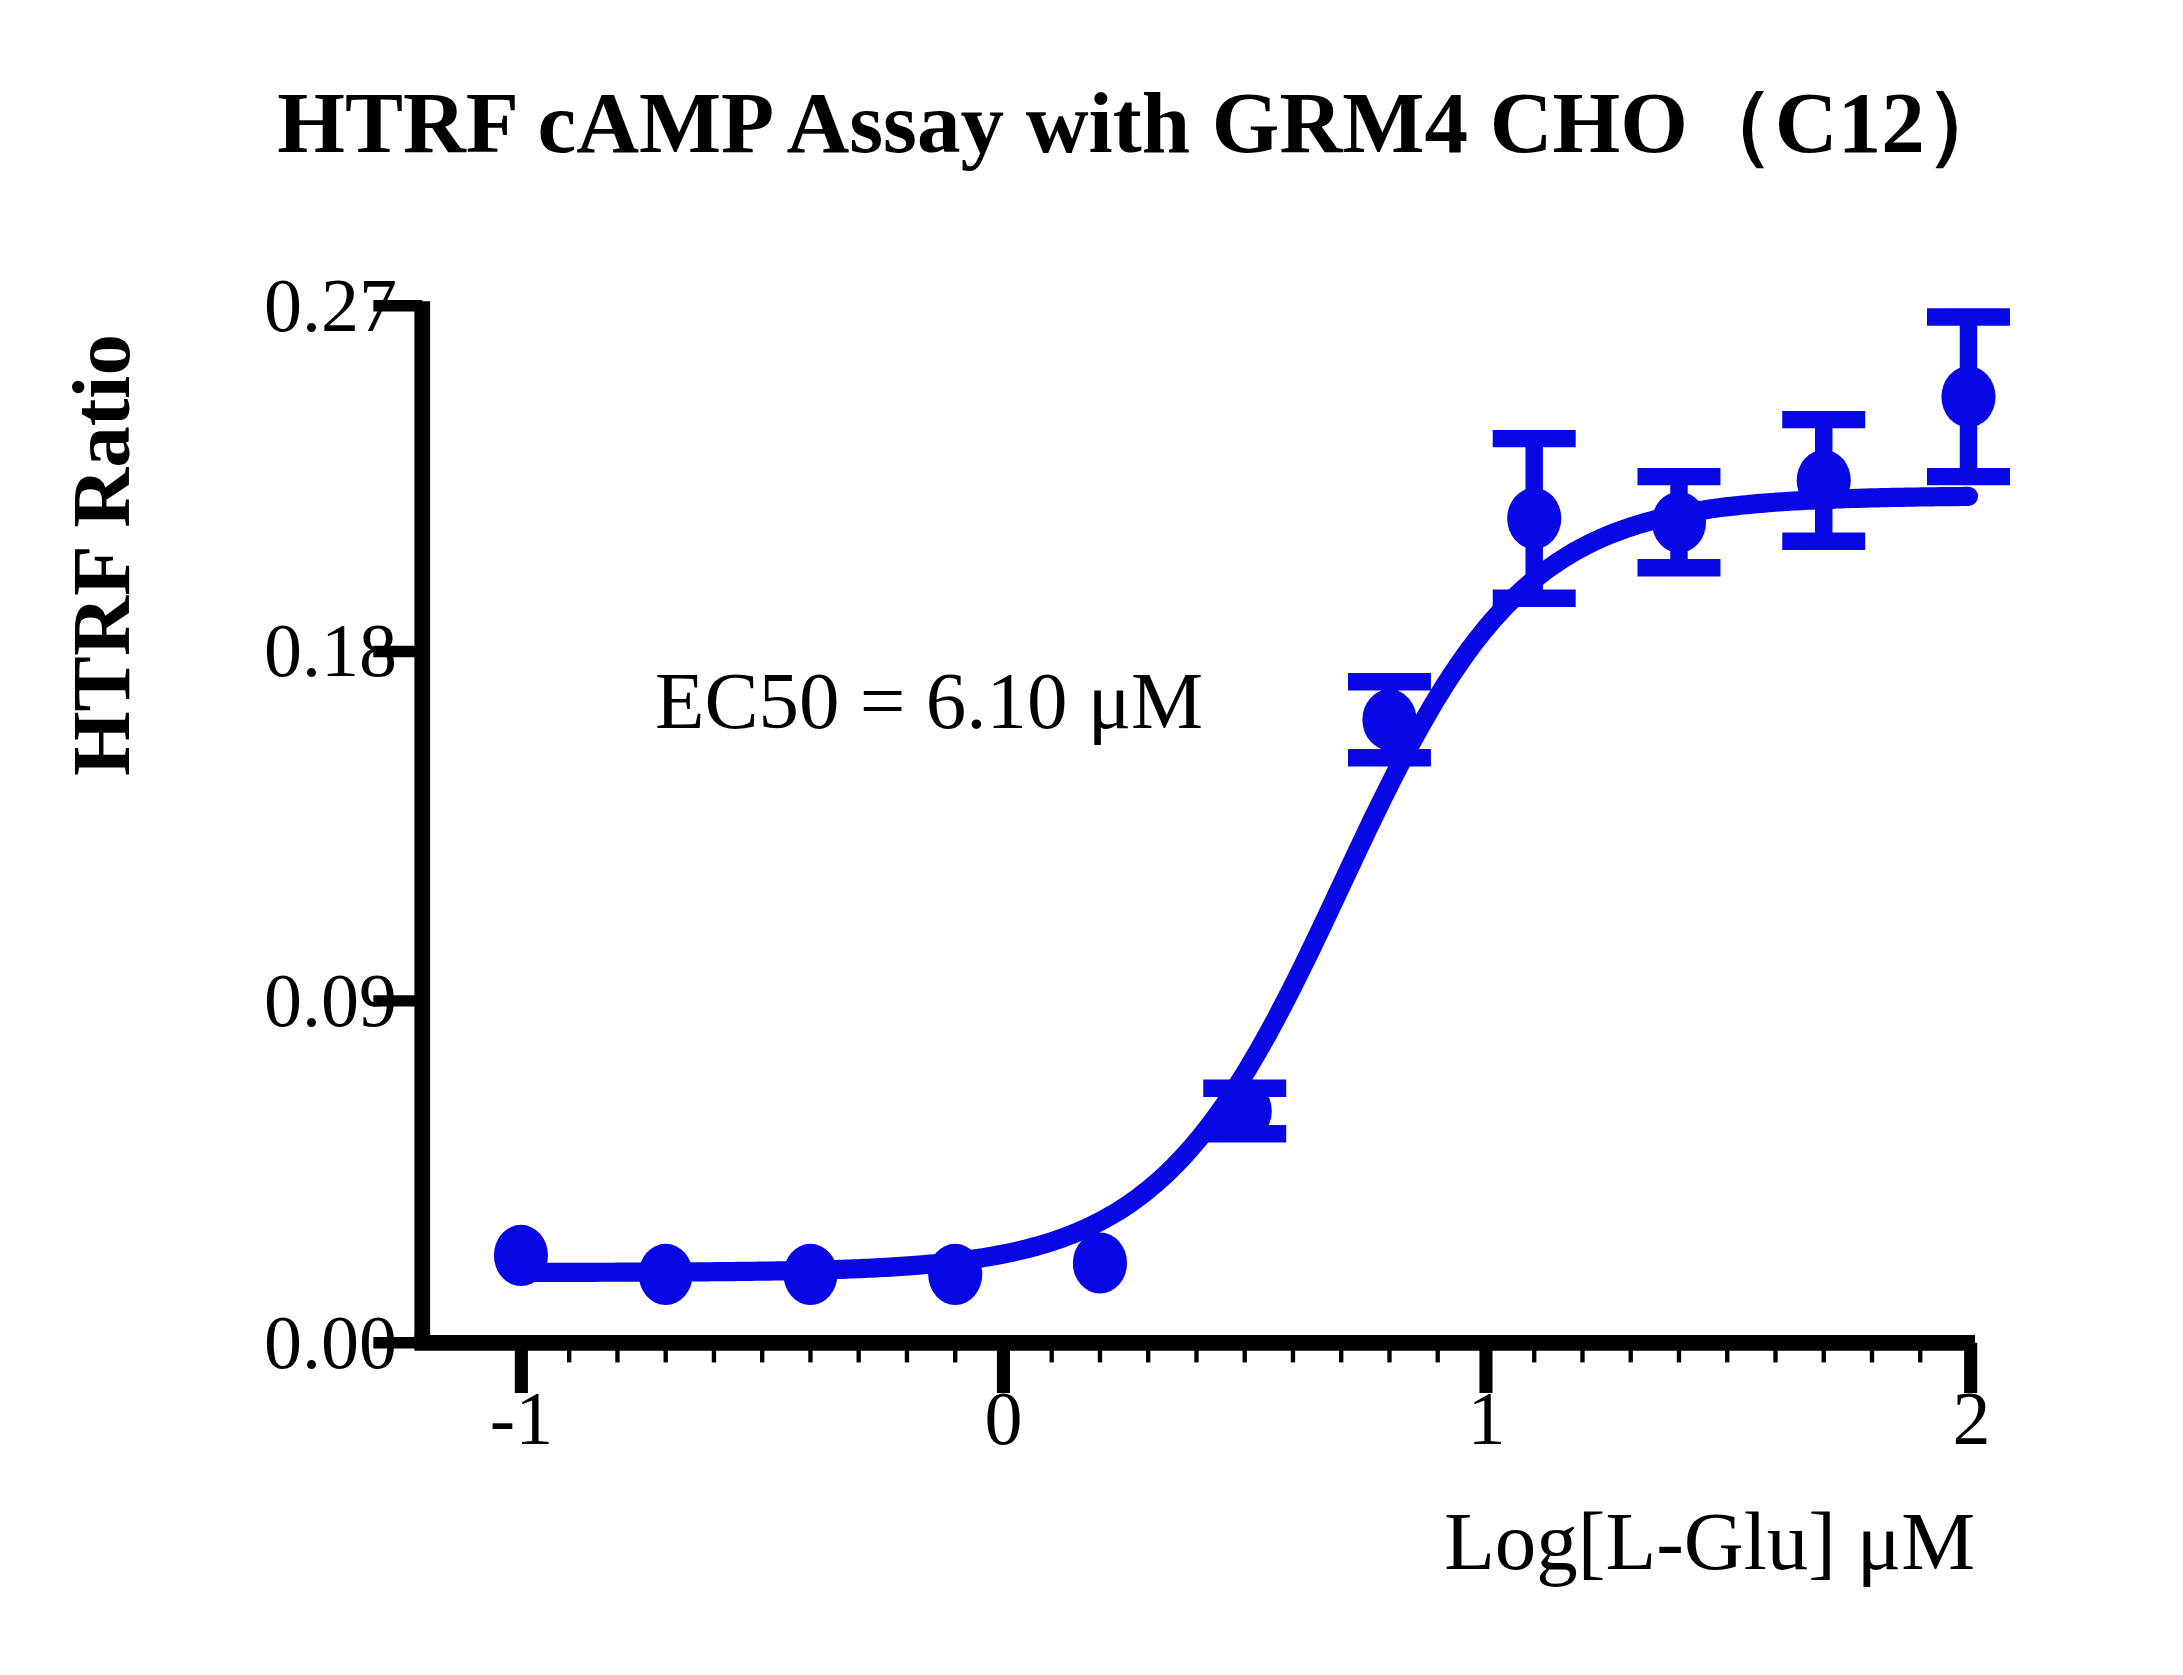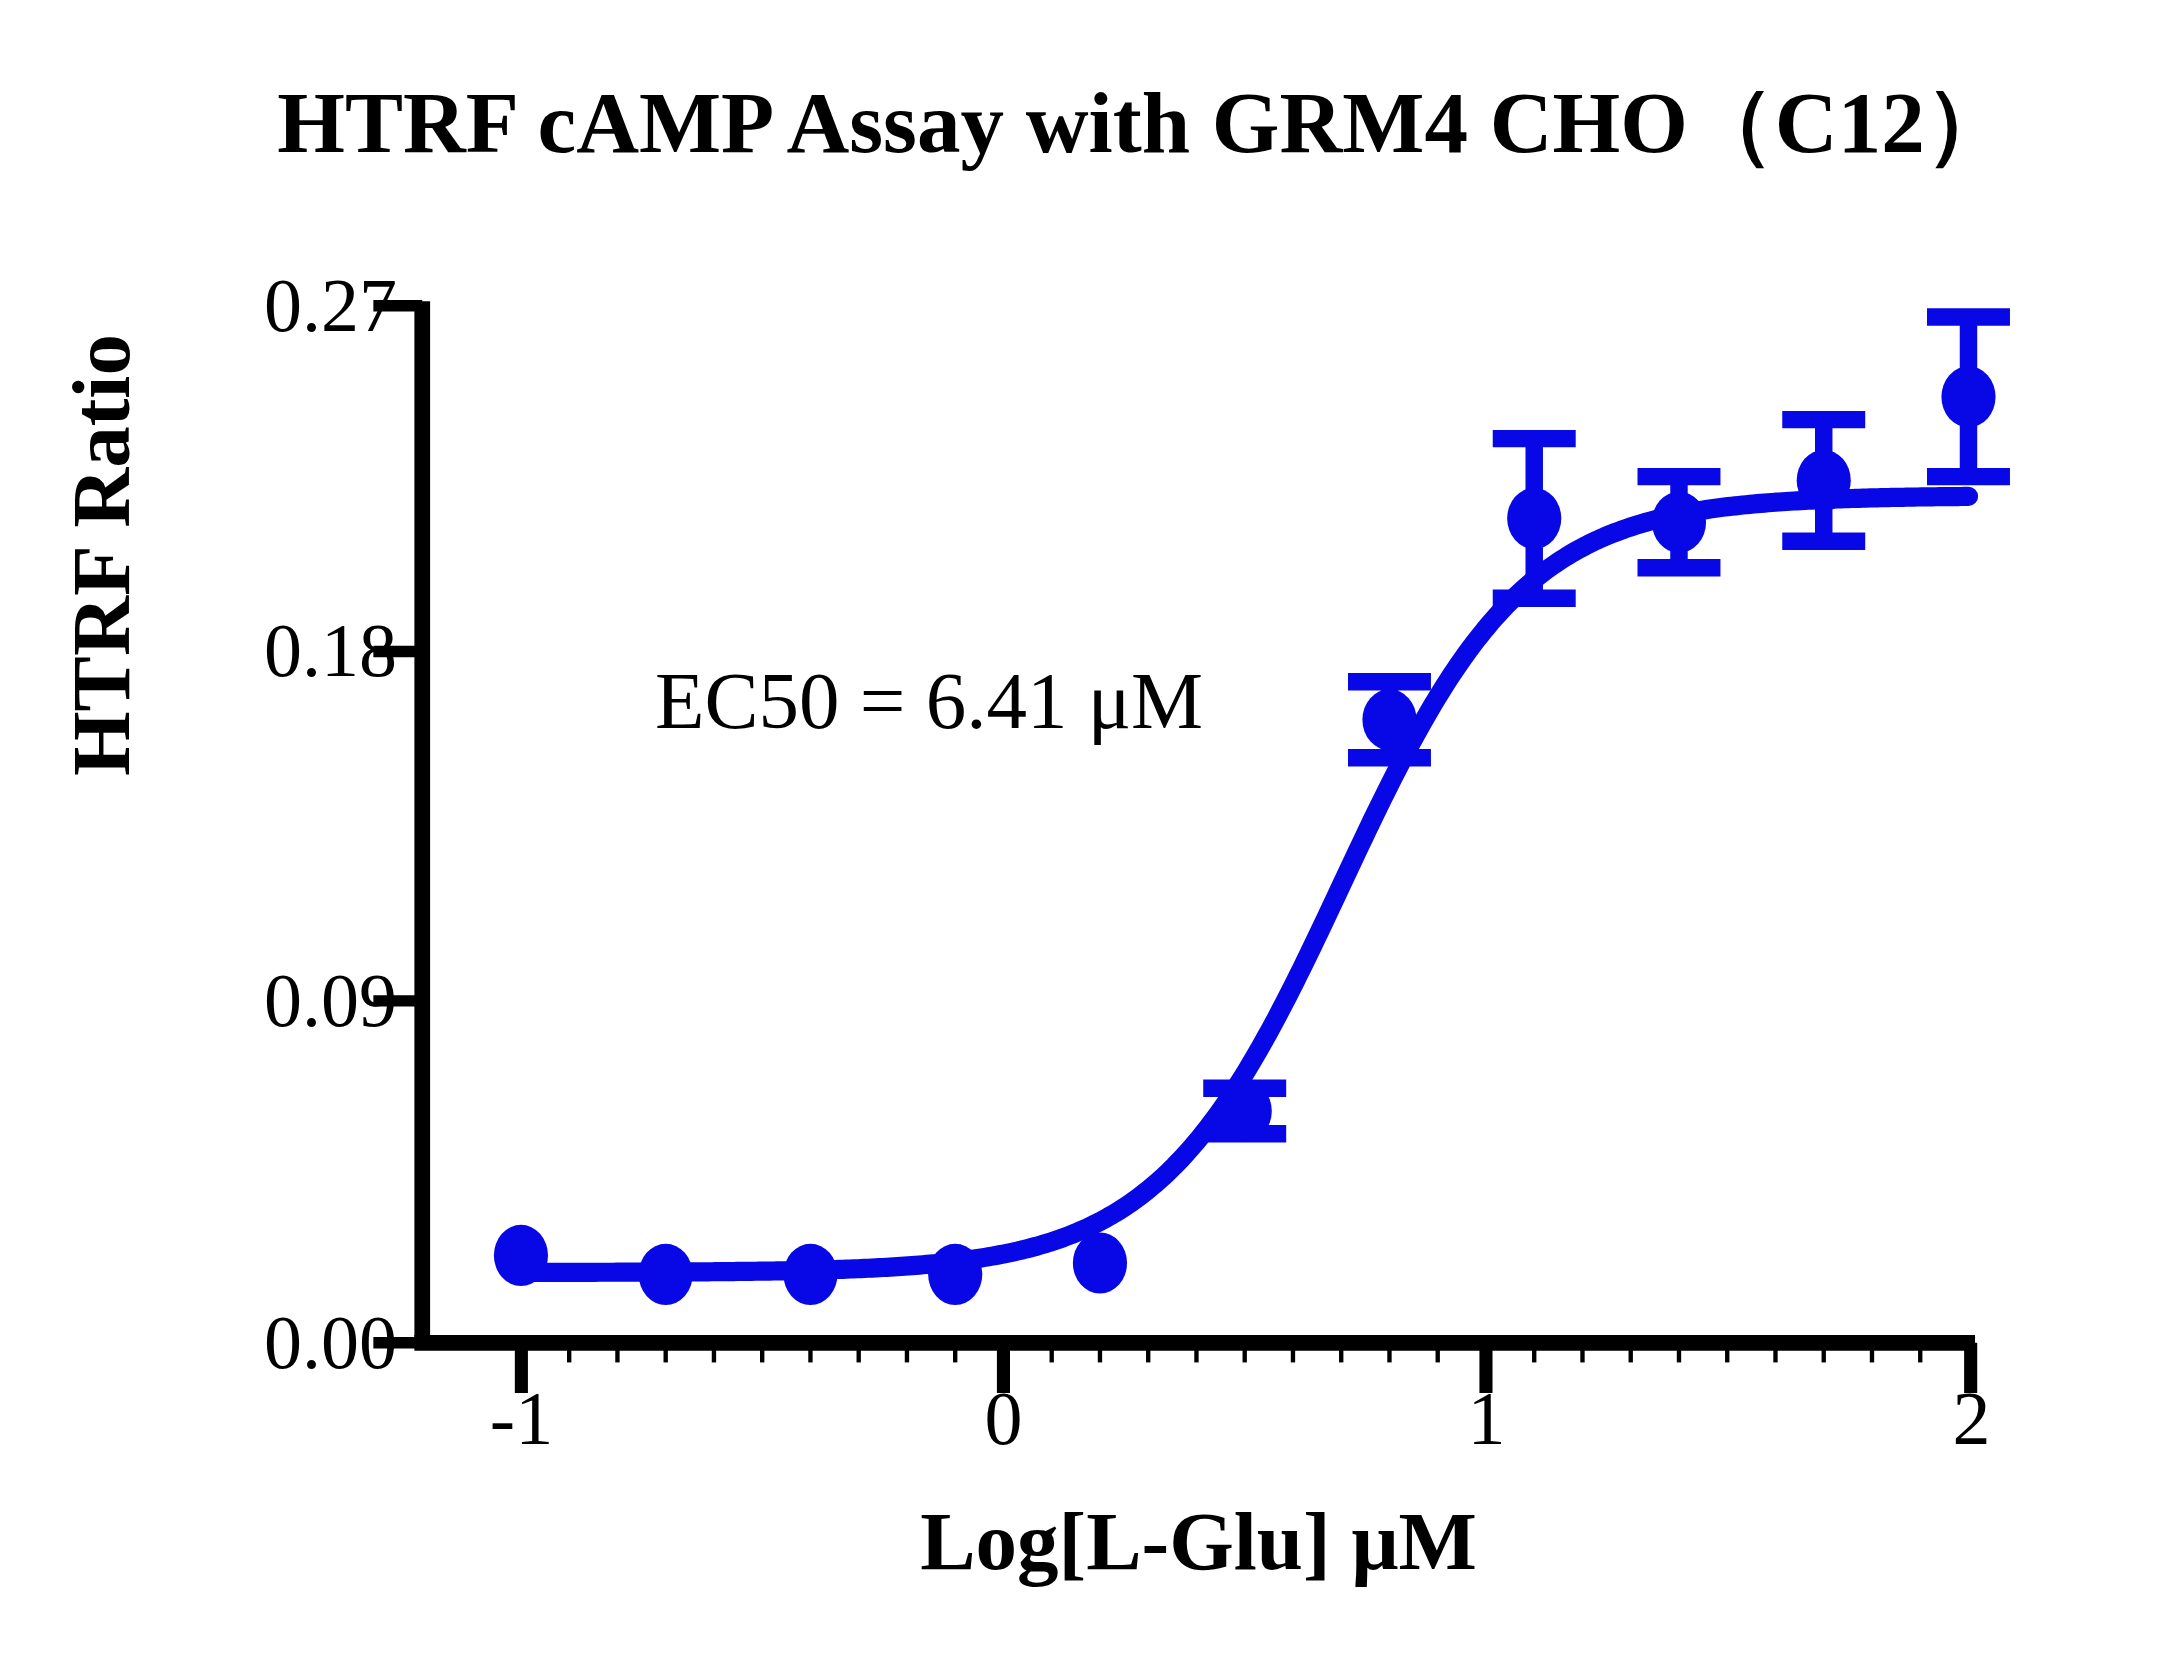--- a/index.html
+++ b/index.html
@@ -45,23 +45,23 @@
     font-size: 83px;
     font-weight: bold;
     color: #000000;
     white-space: nowrap;
   }
   #xlabel {
     position: absolute;
     left: 422px;
     top: 1493px;
     width: 1553px;
-    text-align: center;
+    text-align: right;
     font-size: 83px;
-    font-weight: bold;
+    font-weight: normal;
     color: #000000;
     white-space: nowrap;
   }
   .ytick-label {
     position: absolute;
     right: 0;
     text-align: right;
     font-size: 76px;
     color: #000000;
     white-space: nowrap;
@@ -101,21 +101,21 @@
 </head>
 <body>
 
 <div id="figure">
 
   <div id="chart-title">HTRF cAMP Assay with GRM4 CHO（C12）</div>
 
   <div id="ylabel">HTRF Ratio</div>
   <div id="xlabel">Log[L-Glu] μM</div>
 
-  <div id="annotation">EC50 = 6.41 μM</div>
+  <div id="annotation">EC50 = 6.10 μM</div>
 
   <div class="ytick-wrap" style="top:306px;">
     <div class="ytick-label">0.27</div>
   </div>
   <div class="ytick-wrap" style="top:651px;">
     <div class="ytick-label">0.18</div>
   </div>
   <div class="ytick-wrap" style="top:1001px;">
     <div class="ytick-label">0.09</div>
   </div>

